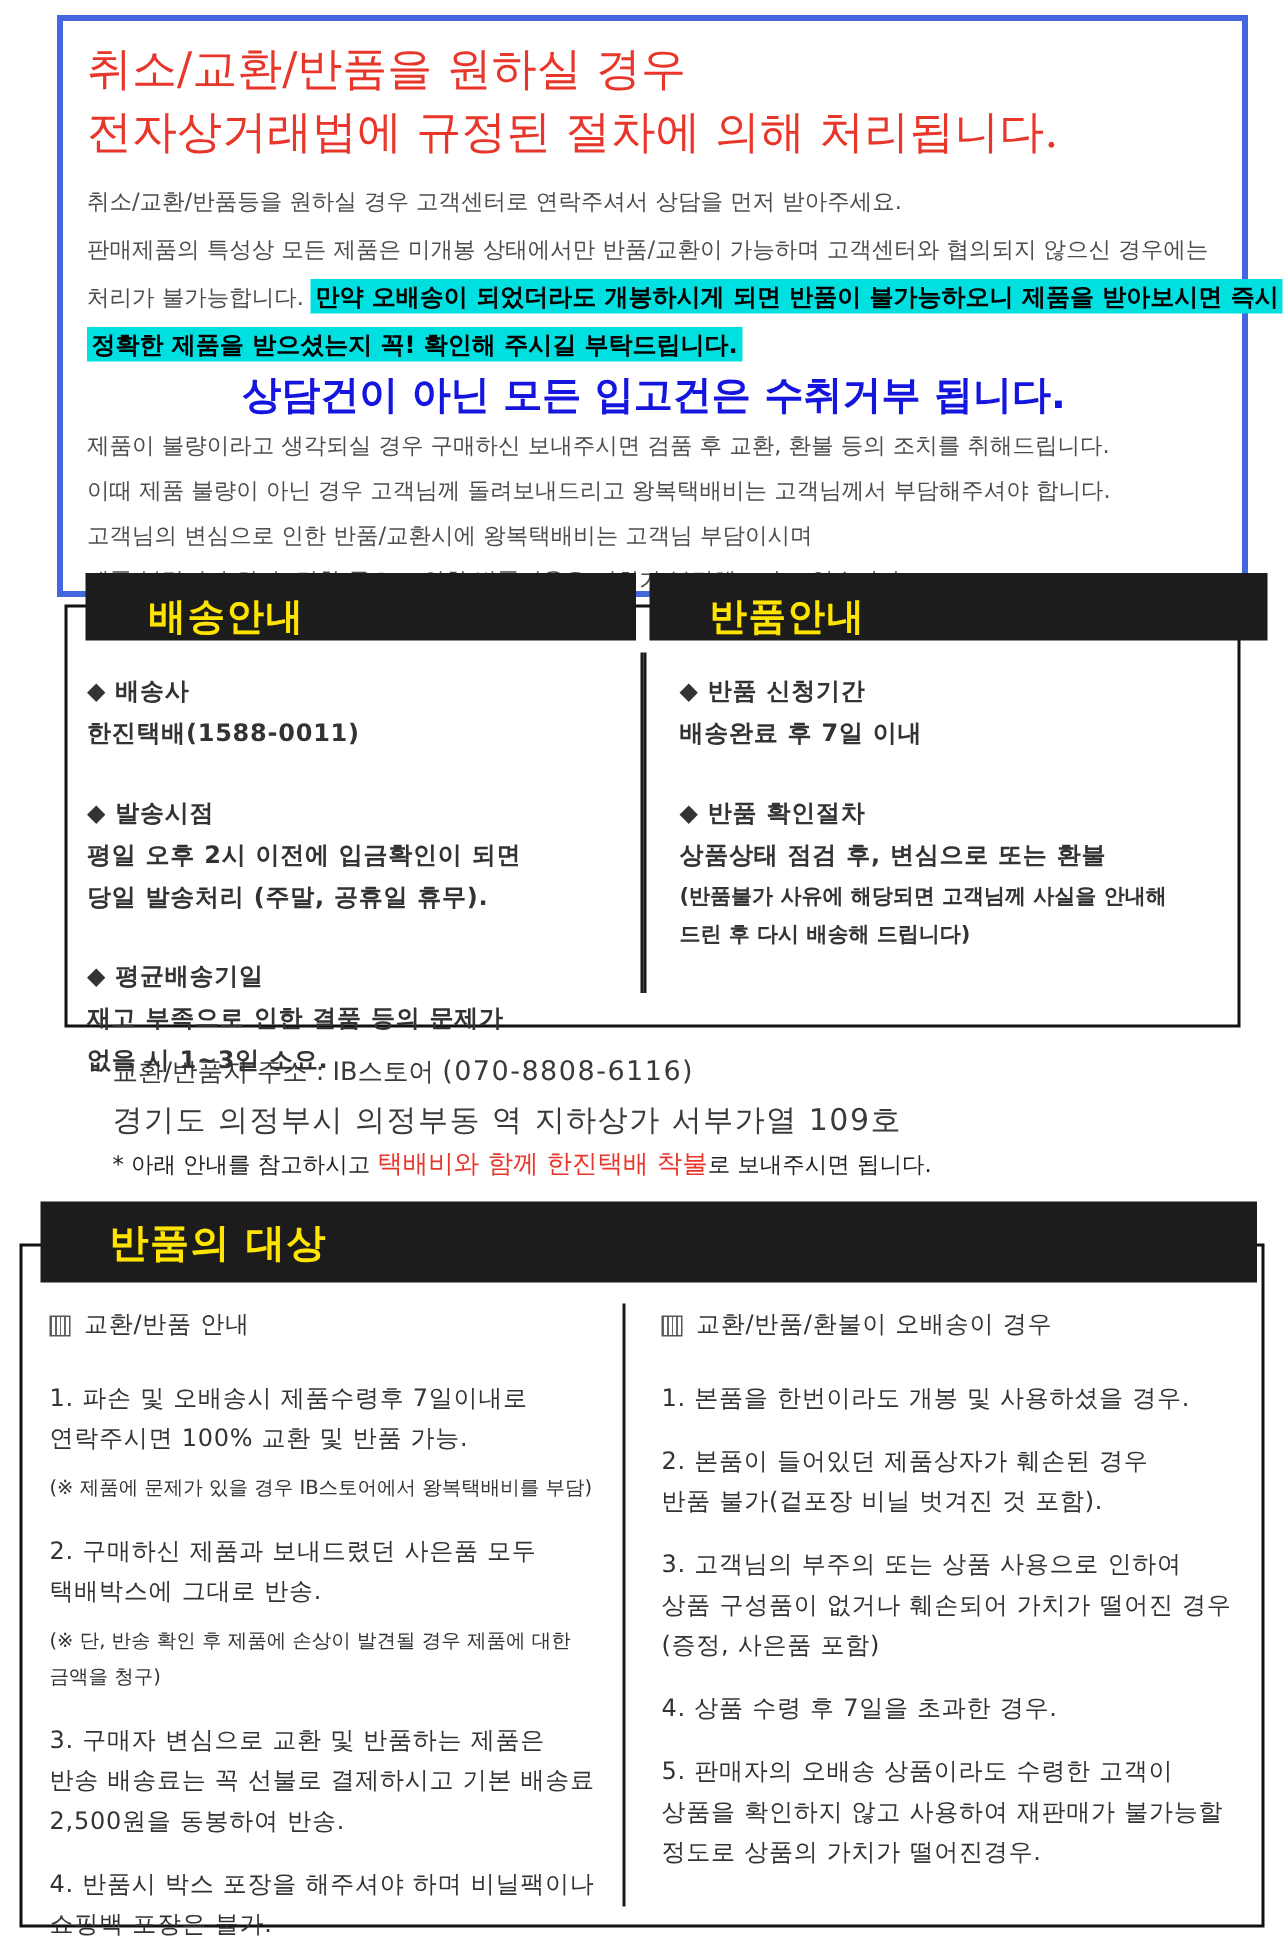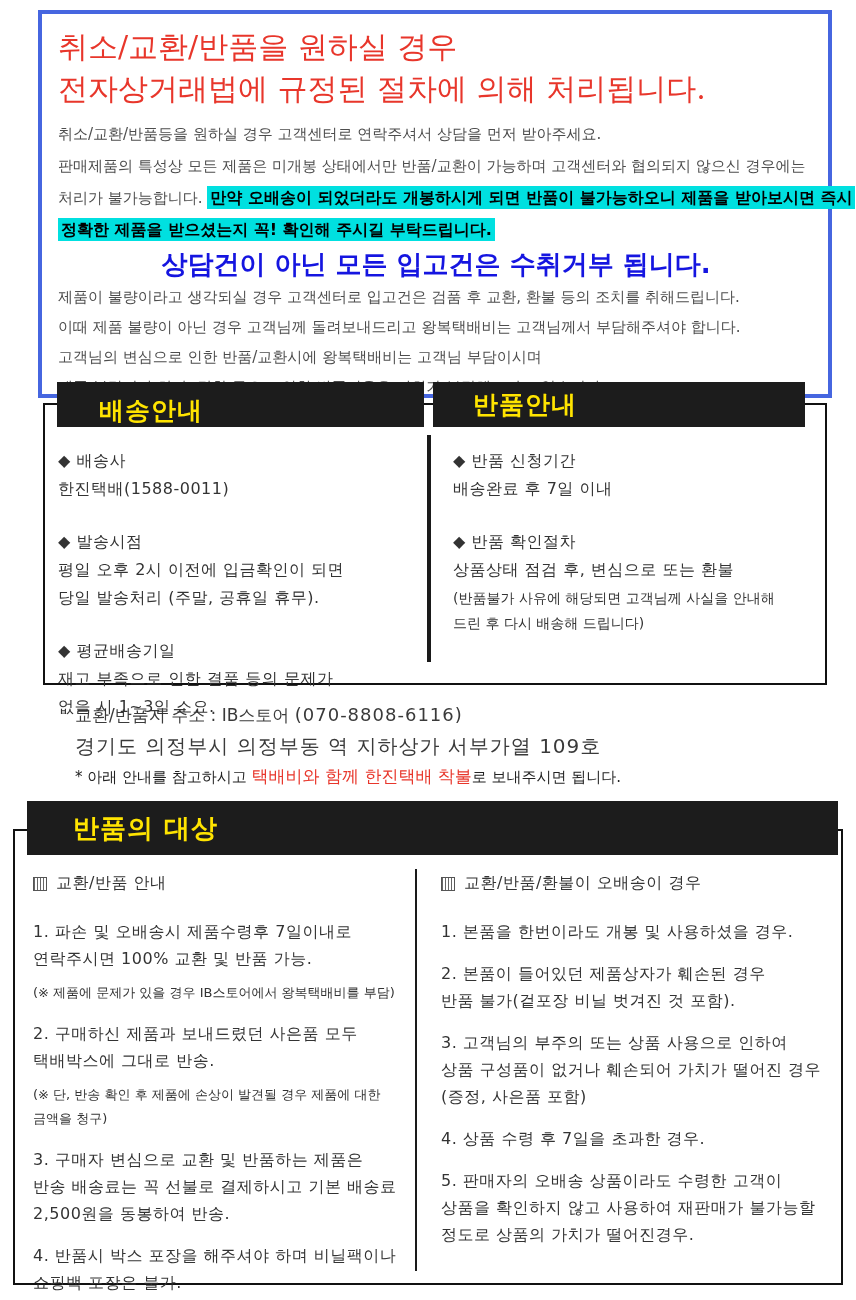--- a/index.html
+++ b/index.html
@@ -36,27 +36,27 @@
   .intro-body2 { font-size:15px; line-height:30px; color:#4d4d4d; }
 
   
   .bar {
     position:absolute; height:45px; background:#1c1c1c;
     display:flex; align-items:center;
     color:#ffe400; font-size:25px; font-weight:bold; letter-spacing:1px;
     z-index:3;
   }
   .bar-shipping { left:57px; top:382px; width:367px; padding-left:42px;align-items:flex-end; }
-  .bar-returns  { left:433px; top:382px; width:372px; padding-left:40px; }
+  .bar-returns  { left:433px; top:382px; width:412px; padding-left:40px;align-items:flex-end; }
   .bar-target   { left:27px; top:801px; width:811px; height:54px; padding-left:46px; font-size:26px;text-align:right; }
 
   
   .mid-box {
     position:absolute; left:43px; top:403px; width:784px; height:282px;
-    border:2px solid #111; background:#fff; display:flex; z-index:1;
+    border:2px solid #111; background:#fff; display:flex; z-index:1;font-weight:bold;
   }
   .mid-left { width:382px; padding:42px 0 0 13px; }
   .mid-right { flex:1; padding:42px 0 0 22px; }
   .vdivider {
     width:2px; align-self:stretch; margin-top:30px; margin-bottom:21px;
     border-left:2px solid #1a1a1a; border-right:2px solid #1a1a1a;
   }
   .mid-item { font-size:16px; line-height:28px; color:#333; margin-bottom:25px; letter-spacing:0.5px; }
   .mid-note { font-size:14px; line-height:25px; color:#333; }
 
@@ -97,21 +97,21 @@
     <div>전자상거래법에 규정된 절차에 의해 처리됩니다.</div>
   </div>
   <div class="intro-body1">
     <span class="nowrap">취소/교환/반품등을 원하실 경우 고객센터로 연락주셔서 상담을 먼저 받아주세요.</span><br>
     <span class="nowrap">판매제품의 특성상 모든 제품은 미개봉 상태에서만 반품/교환이 가능하며 고객센터와 협의되지 않으신 경우에는</span><br>
     <span class="nowrap"><span>처리가 불가능합니다. </span><span class="hl">만약 오배송이 되었더라도 개봉하시게 되면 반품이 불가능하오니 제품을 받아보시면 즉시</span></span><br>
     <span class="hl nowrap">정확한 제품을 받으셨는지 꼭! 확인해 주시길 부탁드립니다.</span>
   </div>
   <div class="refusal">상담건이 아닌 모든 입고건은 수취거부 됩니다.</div>
   <div class="intro-body2">
-    <span class="nowrap">제품이 불량이라고 생각되실 경우 고객센터로 입고건은 검품 후 교환, 환불 등의 조치를 취해드립니다.</span><br>
+    <span class="nowrap">제품이 불량이라고 생각되실 경우 구매하신 보내주시면 검품 후 교환, 환불 등의 조치를 취해드립니다.</span><br>
     <span class="nowrap">이때 제품 불량이 아닌 경우 고객님께 돌려보내드리고 왕복택배비는 고객님께서 부담해주셔야 합니다.</span><br>
     <span class="nowrap">고객님의 변심으로 인한 반품/교환시에 왕복택배비는 고객님 부담이시며</span><br>
     <span class="nowrap">제품 불량이나 하자, 결함 등으로 인한 반품비용은 저희가 부담해드리고 있습니다.</span>
   </div>
 </div>
 
 <div class="bar bar-shipping">
   <span>배송안내</span>
 </div>
 <div class="bar bar-returns">

